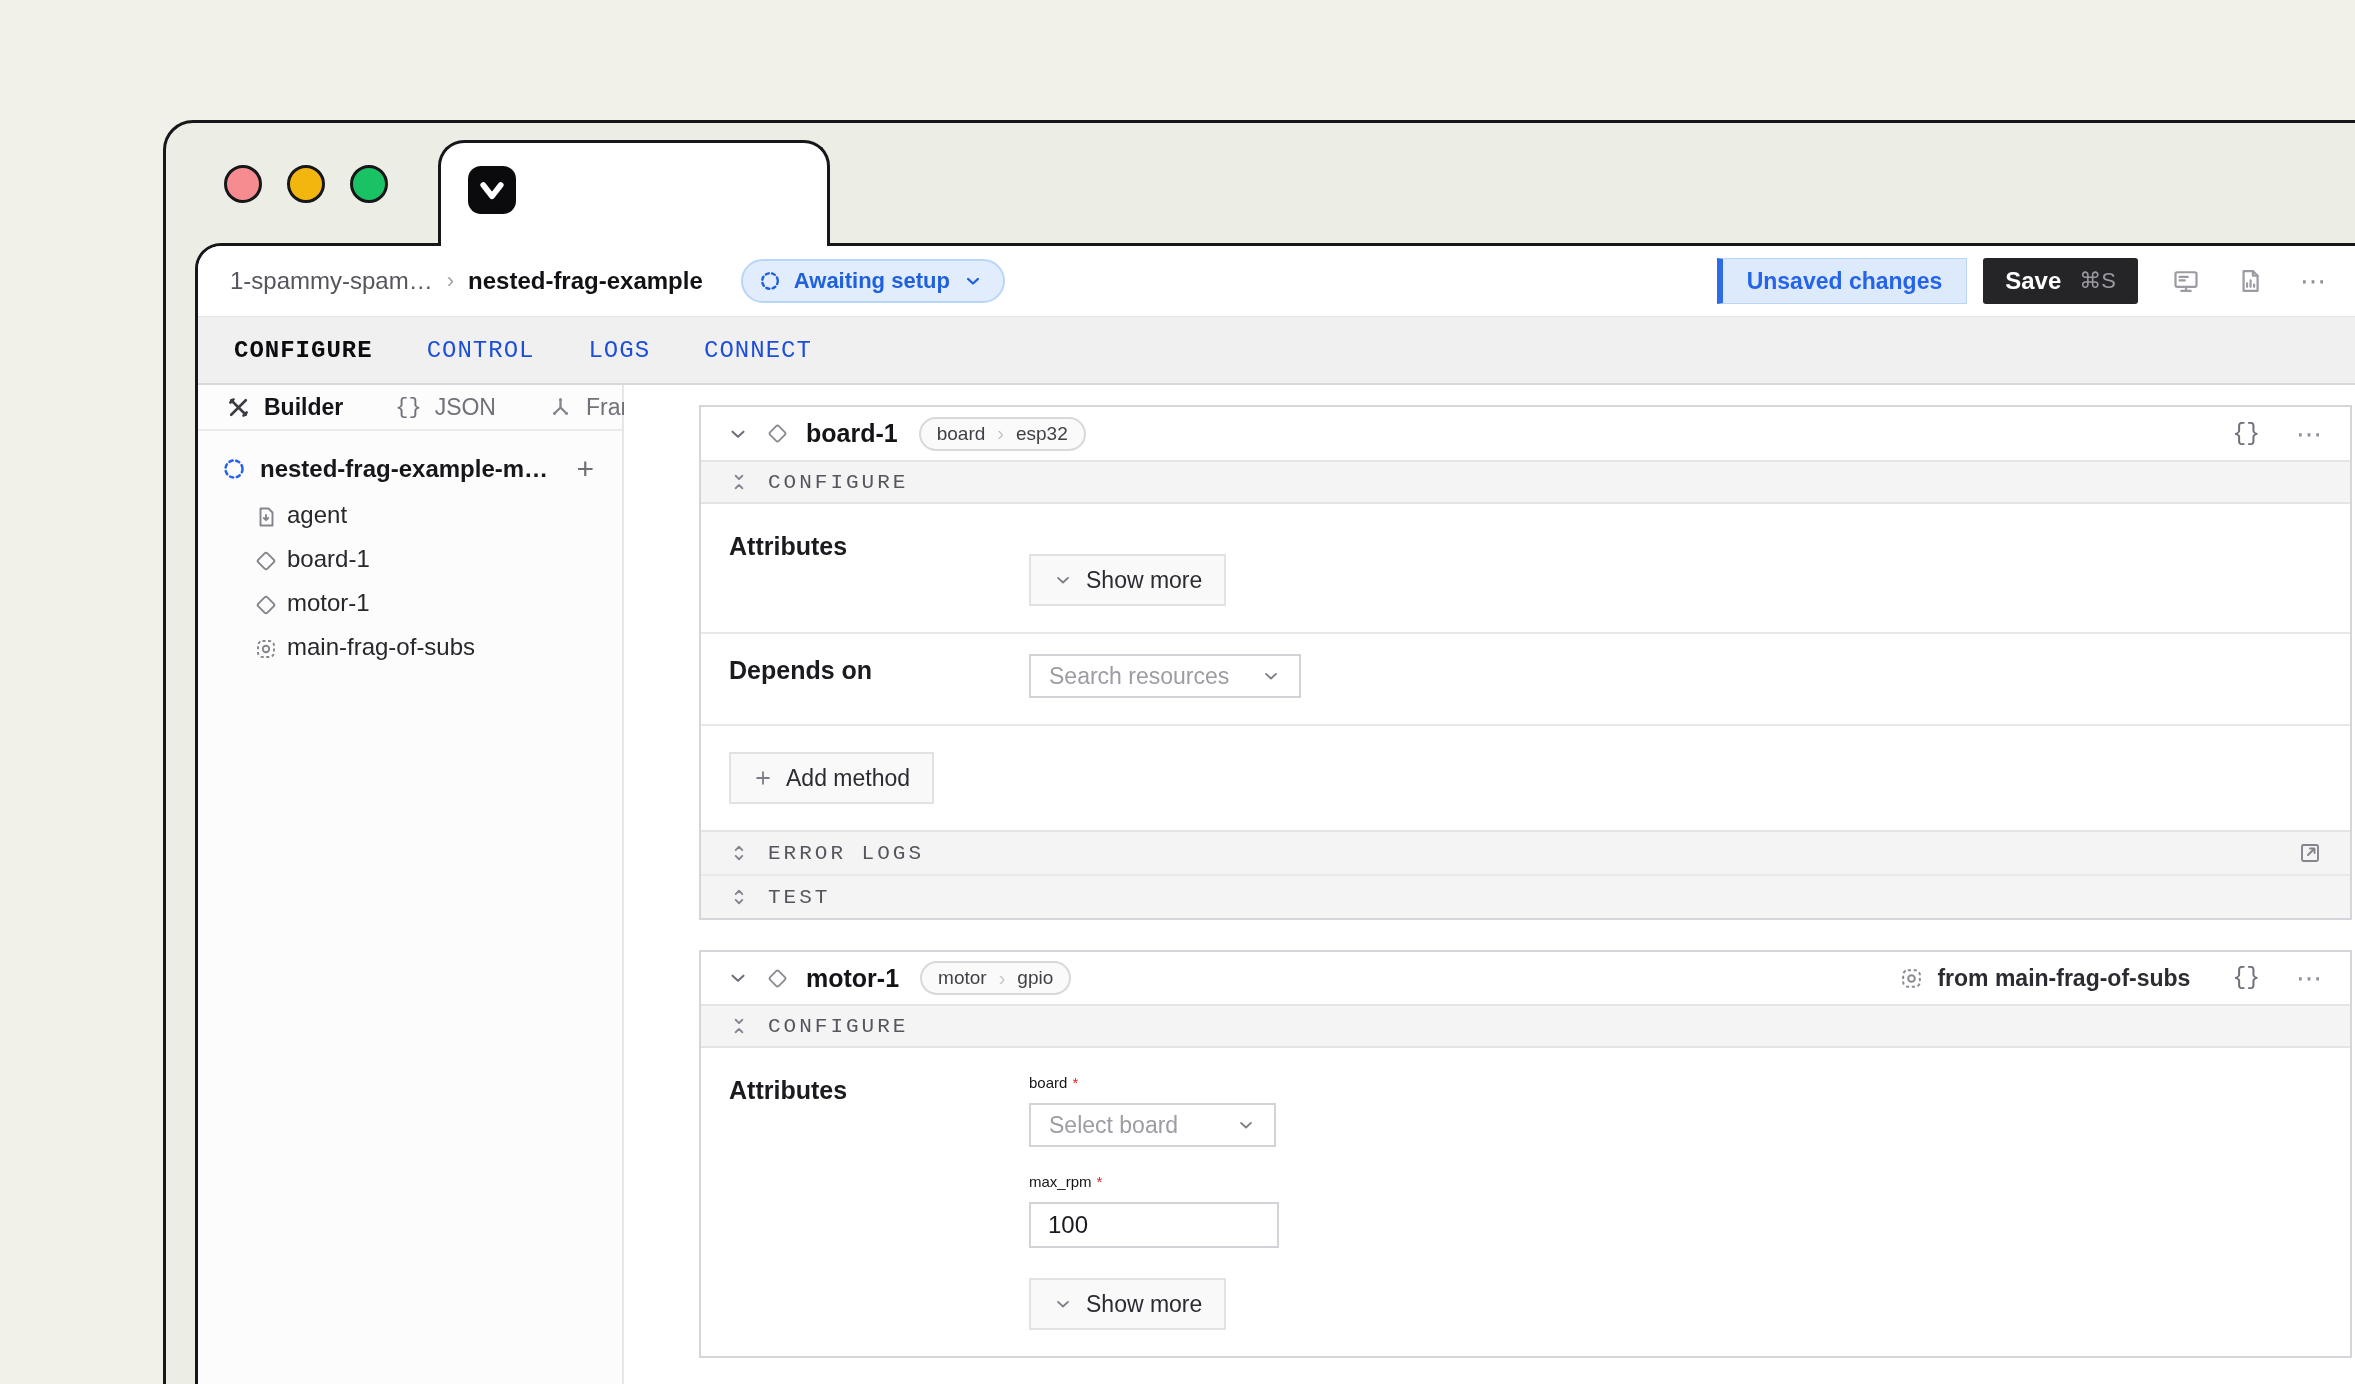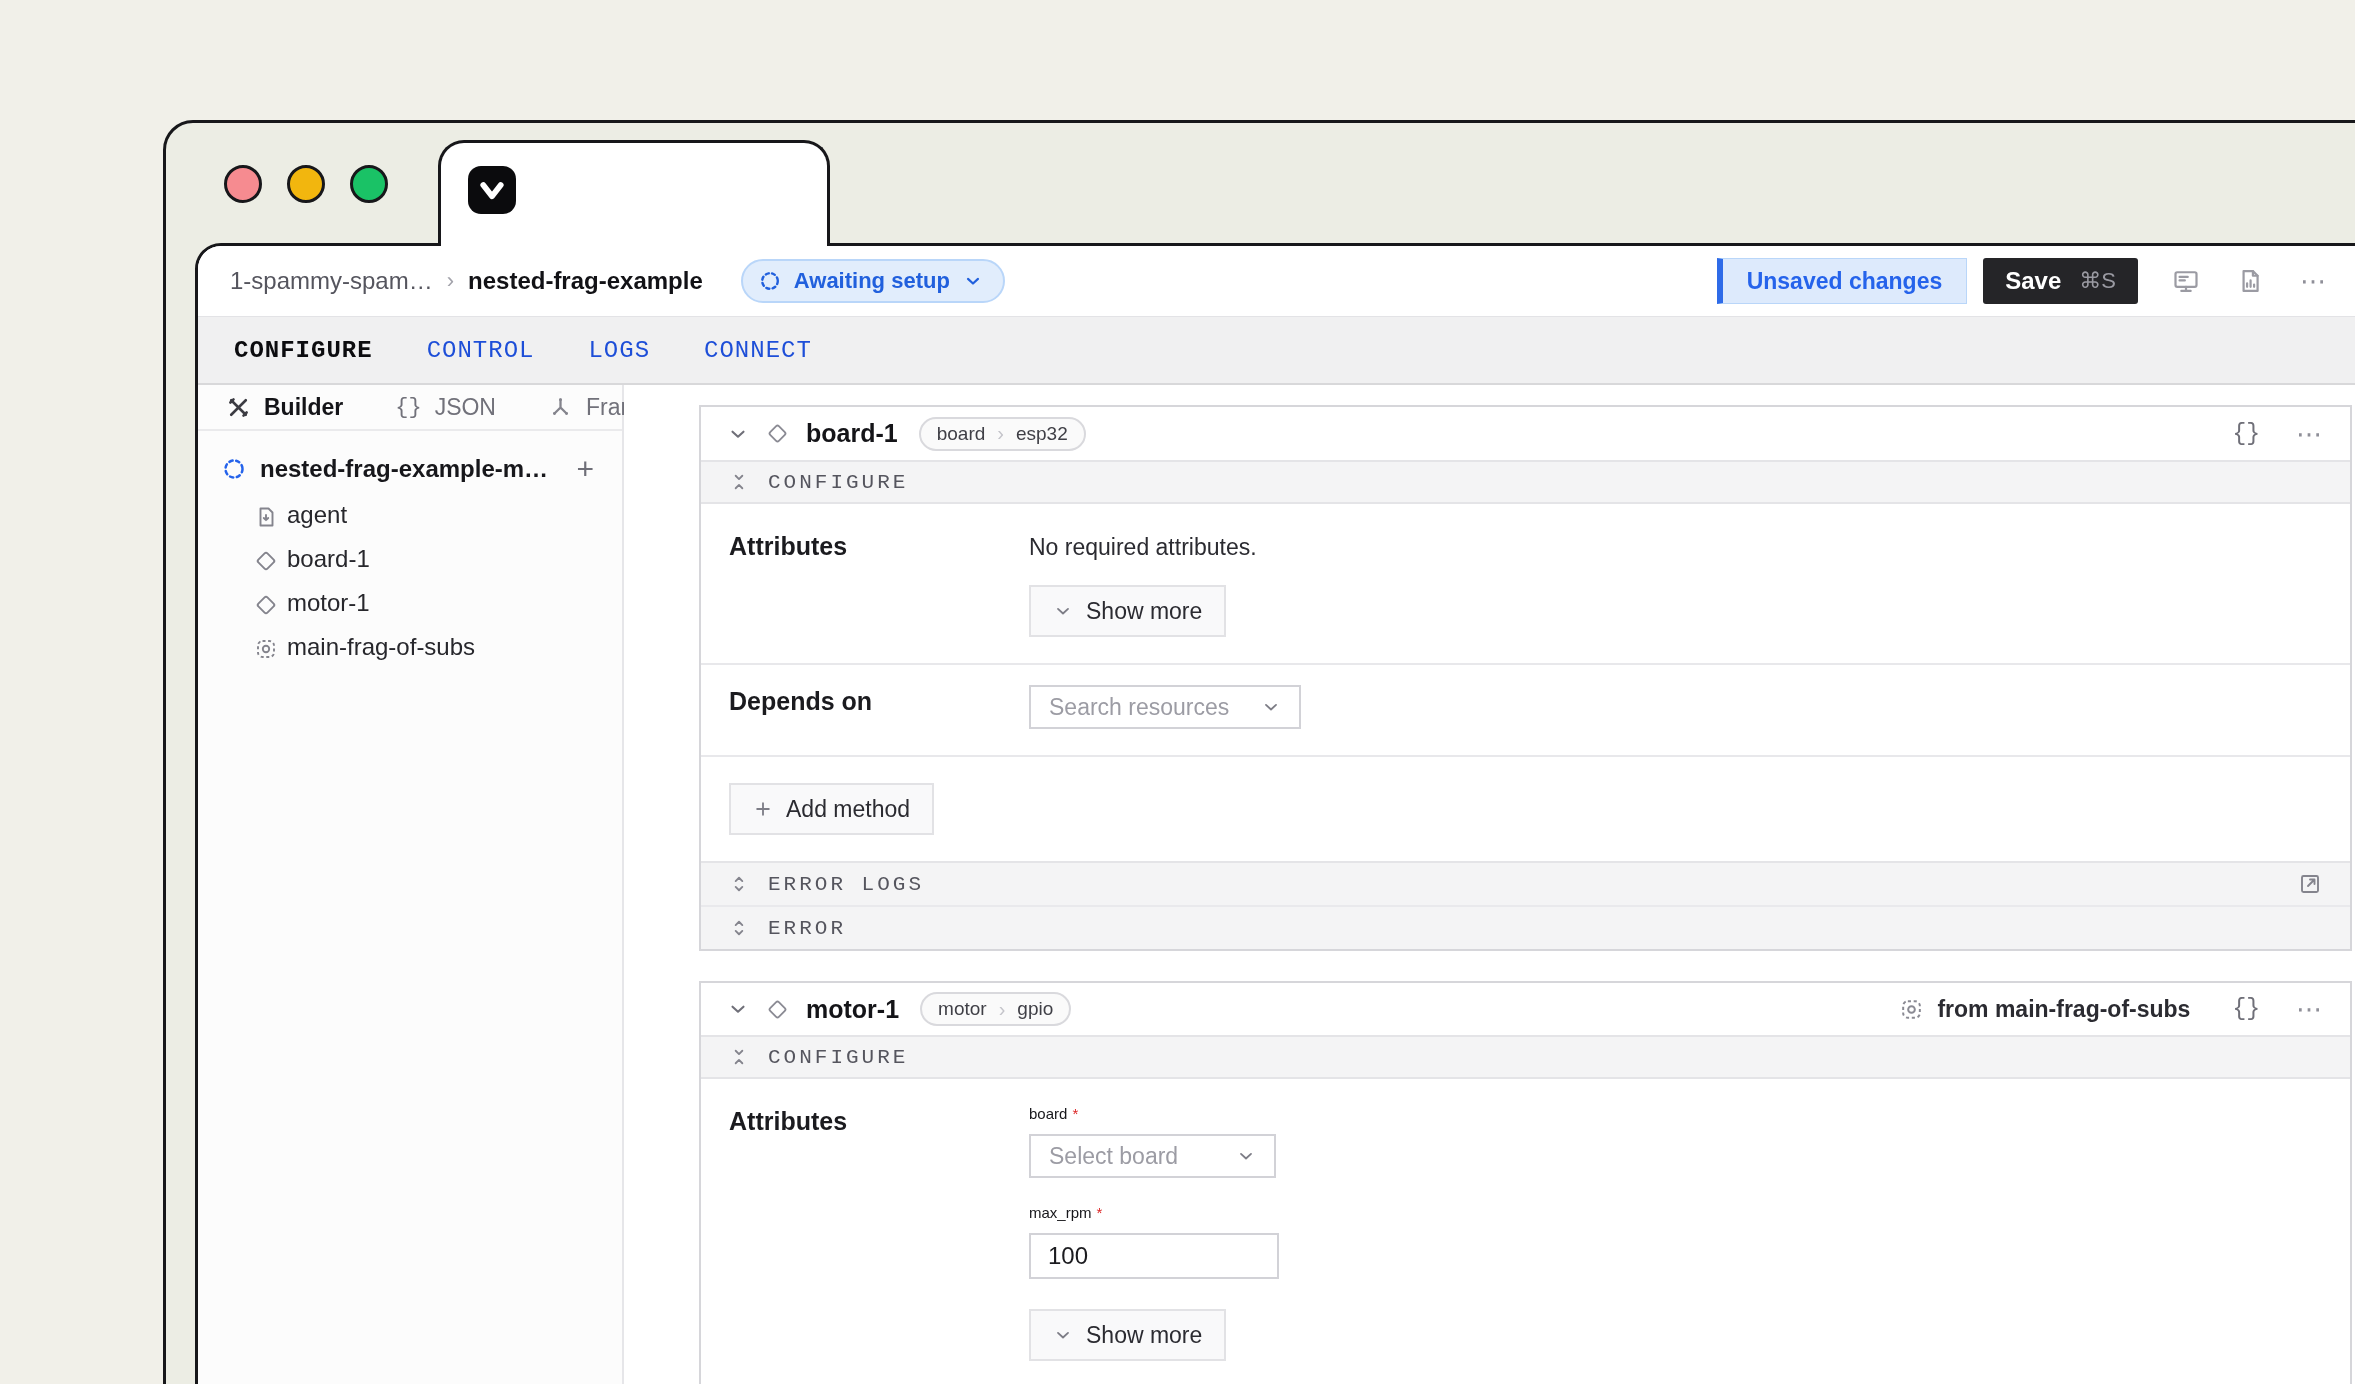--- a/index.html
+++ b/index.html
@@ -325,21 +325,20 @@
             <svg width="20" height="20" viewBox="0 0 24 24" fill="none" stroke="#84848d" stroke-width="2.2" stroke-linecap="round" stroke-linejoin="round">
                 <path d="M8 4.5 L12 8.5 L16 4.5"></path>
                 <path d="M8 19.5 L12 15.5 L16 19.5"></path>
               </svg>
             <span>CONFIGURE</span>
           </div>
 
           <div class="field-row">
             <div class="row-label">Attributes</div>
             <div class="row-content">
-              <div class="empty-note">No required attributes.</div>
               <div style="height:24px"></div>
               <button class="btn-light">
                 <span class="b-icon">
                     <svg width="20" height="20" viewBox="0 0 24 24" fill="none" stroke="currentColor" stroke-width="2.2" stroke-linecap="round" stroke-linejoin="round">
                       <path d="M6 9.5 L12 15 L18 9.5"></path>
                     </svg>
                   </span>
                 <span>Show more</span>
               </button>
             </div>
@@ -383,21 +382,21 @@
                   <rect x="4" y="4" width="16" height="16" rx="1.5"></rect>
                   <path d="M10 14 L16.5 7.5 M12 7.5 H16.5 V12"></path>
                 </svg>
             </span>
           </div>
           <div class="section-bar bottom">
             <svg width="20" height="20" viewBox="0 0 24 24" fill="none" stroke="#84848d" stroke-width="2.2" stroke-linecap="round" stroke-linejoin="round">
                 <path d="M8 8.5 L12 4.5 L16 8.5"></path>
                 <path d="M8 15.5 L12 19.5 L16 15.5"></path>
               </svg>
-            <span>ERROR</span>
+            <span>TEST</span>
           </div>
         </div>
 
         <div class="card">
           <div class="card-header" style="height:52px;">
             <svg width="22" height="22" viewBox="0 0 24 24" fill="none" stroke="#6f6f78" stroke-width="2.3" stroke-linecap="round" stroke-linejoin="round">
                 <path d="M6 9.5 L12 15 L18 9.5"></path>
               </svg>
             <svg width="23" height="23" viewBox="0 0 24 24" fill="none" stroke="#8a8a93" stroke-width="1.9" stroke-linejoin="round">
                 <rect x="5.6" y="5.6" width="12.8" height="12.8" rx="2" transform="rotate(45 12 12)"></rect>

